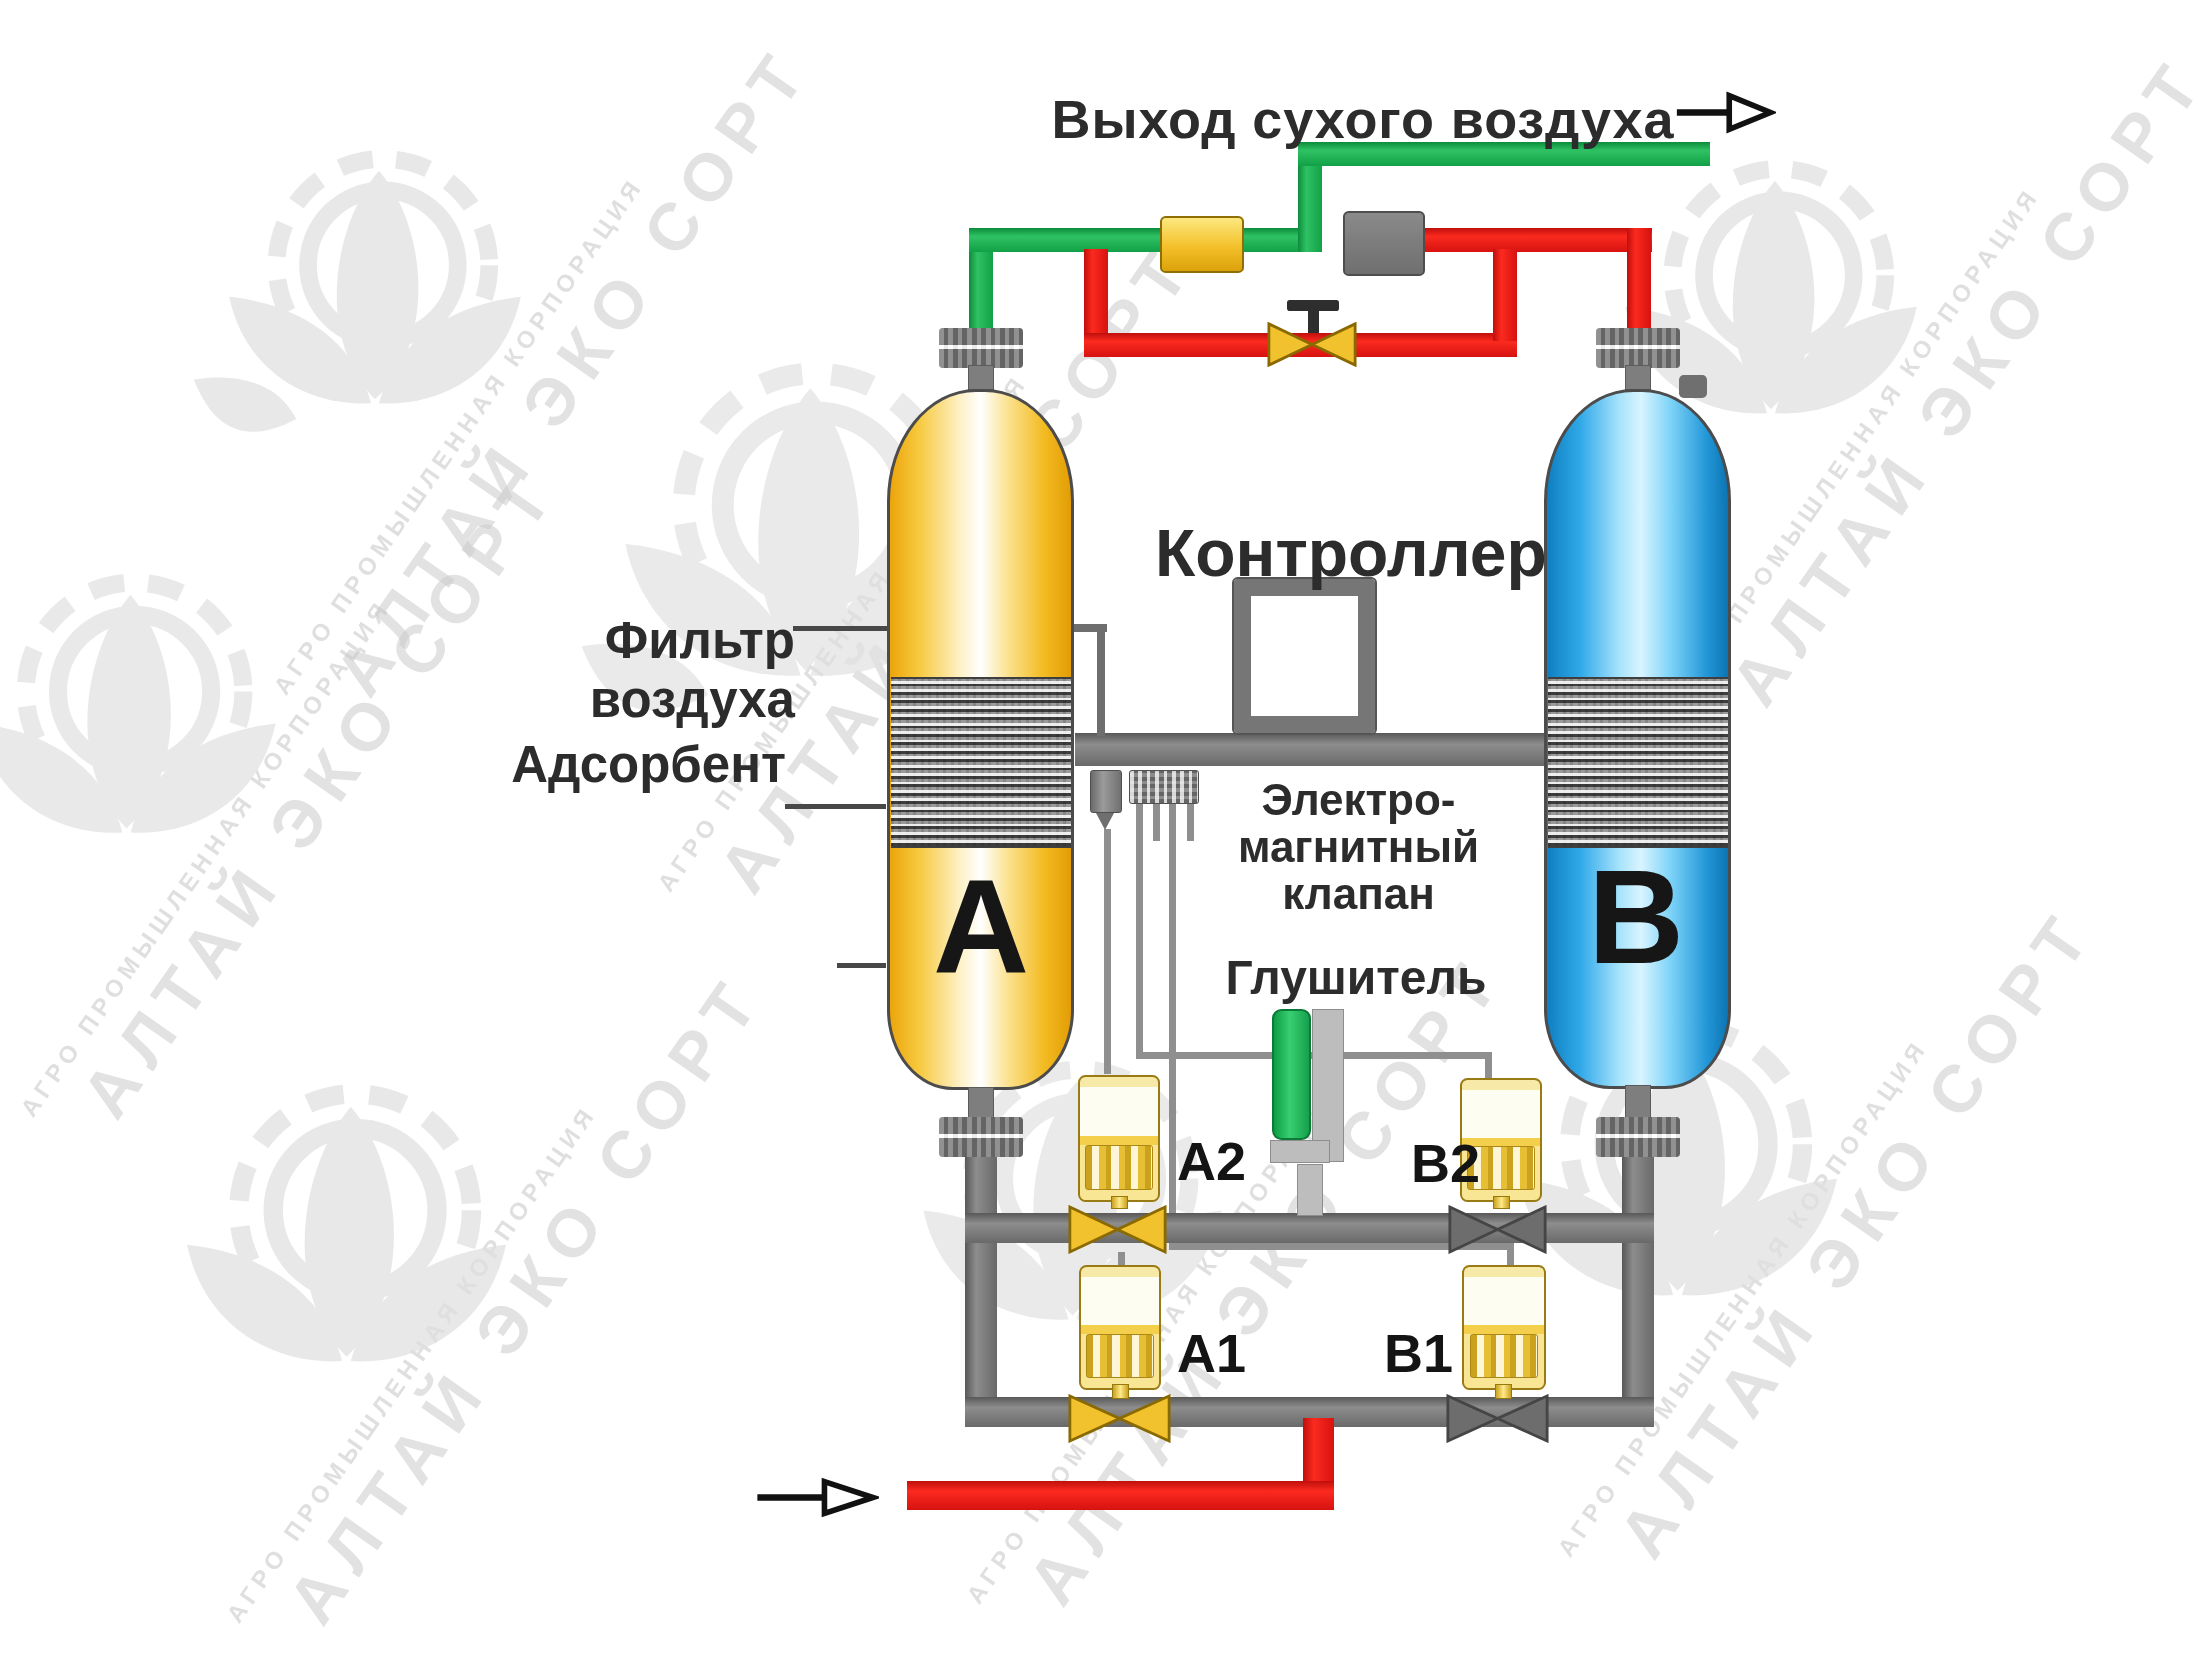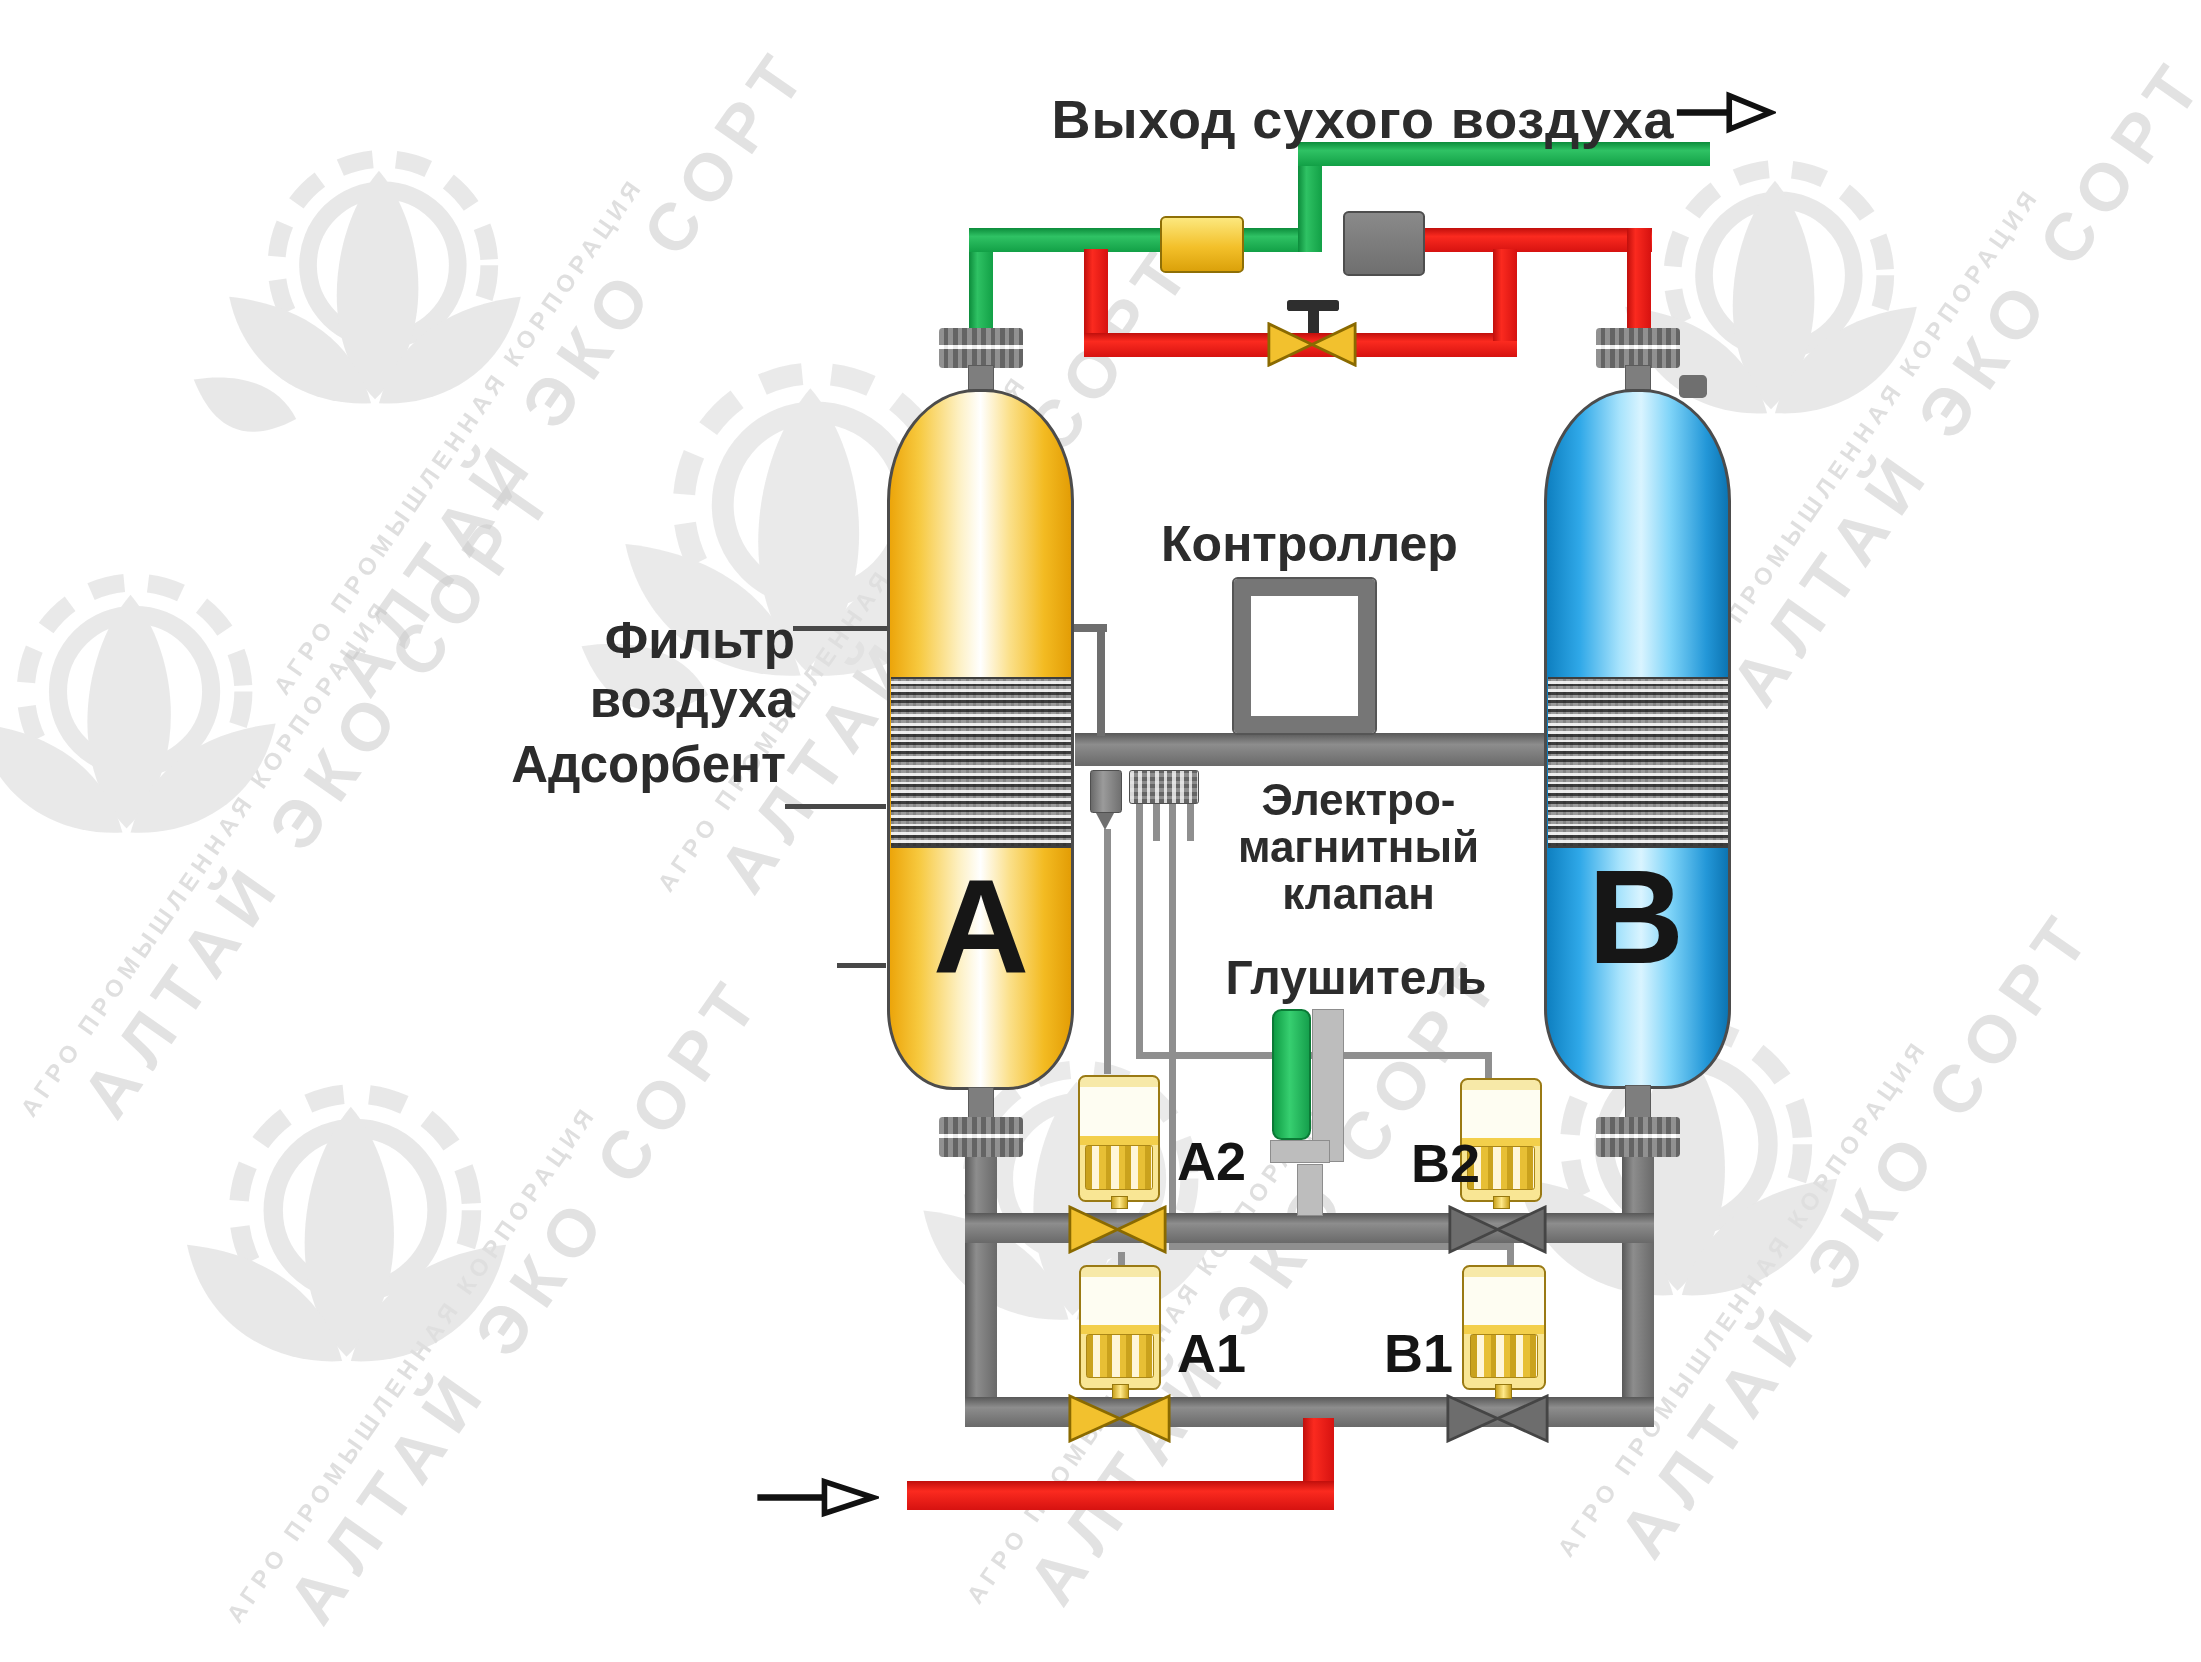--- a/index.html
+++ b/index.html
@@ -311,21 +311,21 @@
   <svg class="arrow" style="left:1675px;top:90px;" width="101" height="45" viewBox="0 0 108 48">
     <line x1="2" y1="24" x2="62" y2="24" stroke="#111" stroke-width="7"></line>
     <path d="M58 6 L102 24 L58 42 Z" fill="#fff" stroke="#111" stroke-width="6"></path>
   </svg>
 
   <svg class="arrow" style="left:755px;top:1477px;" width="124" height="41" viewBox="0 0 132 44">
     <line x1="2" y1="22" x2="78" y2="22" stroke="#111" stroke-width="7"></line>
     <path d="M74 5 L126 22 L74 39 Z" fill="#fff" stroke="#111" stroke-width="6"></path>
   </svg>
 
-  <div class="lbl side" style="left:1155px;top:515px;width:309px;text-align:center;font-size:50px;">Контроллер</div>
+  <div class="lbl side" style="left:1155px;top:515px;width:309px;text-align:center;font-size:66px;">Контроллер</div>
 
   <div class="lbl side" style="left:394px;top:611px;width:401px;text-align:right;">Фильтр воздуха</div>
   <div class="lbl side" style="left:394px;top:735px;width:392px;text-align:right;">Адсорбент</div>
 
   <div class="lbl side" style="left:1206px;top:950px;width:300px;text-align:center;font-size:48px;">Глушитель</div>
 
   <div class="lbl side" style="left:1199px;top:776px;width:319px;text-align:center;font-size:44px;line-height:47px;">
     <div>Электро-</div>
     <div>магнитный</div>
     <div>клапан</div>

